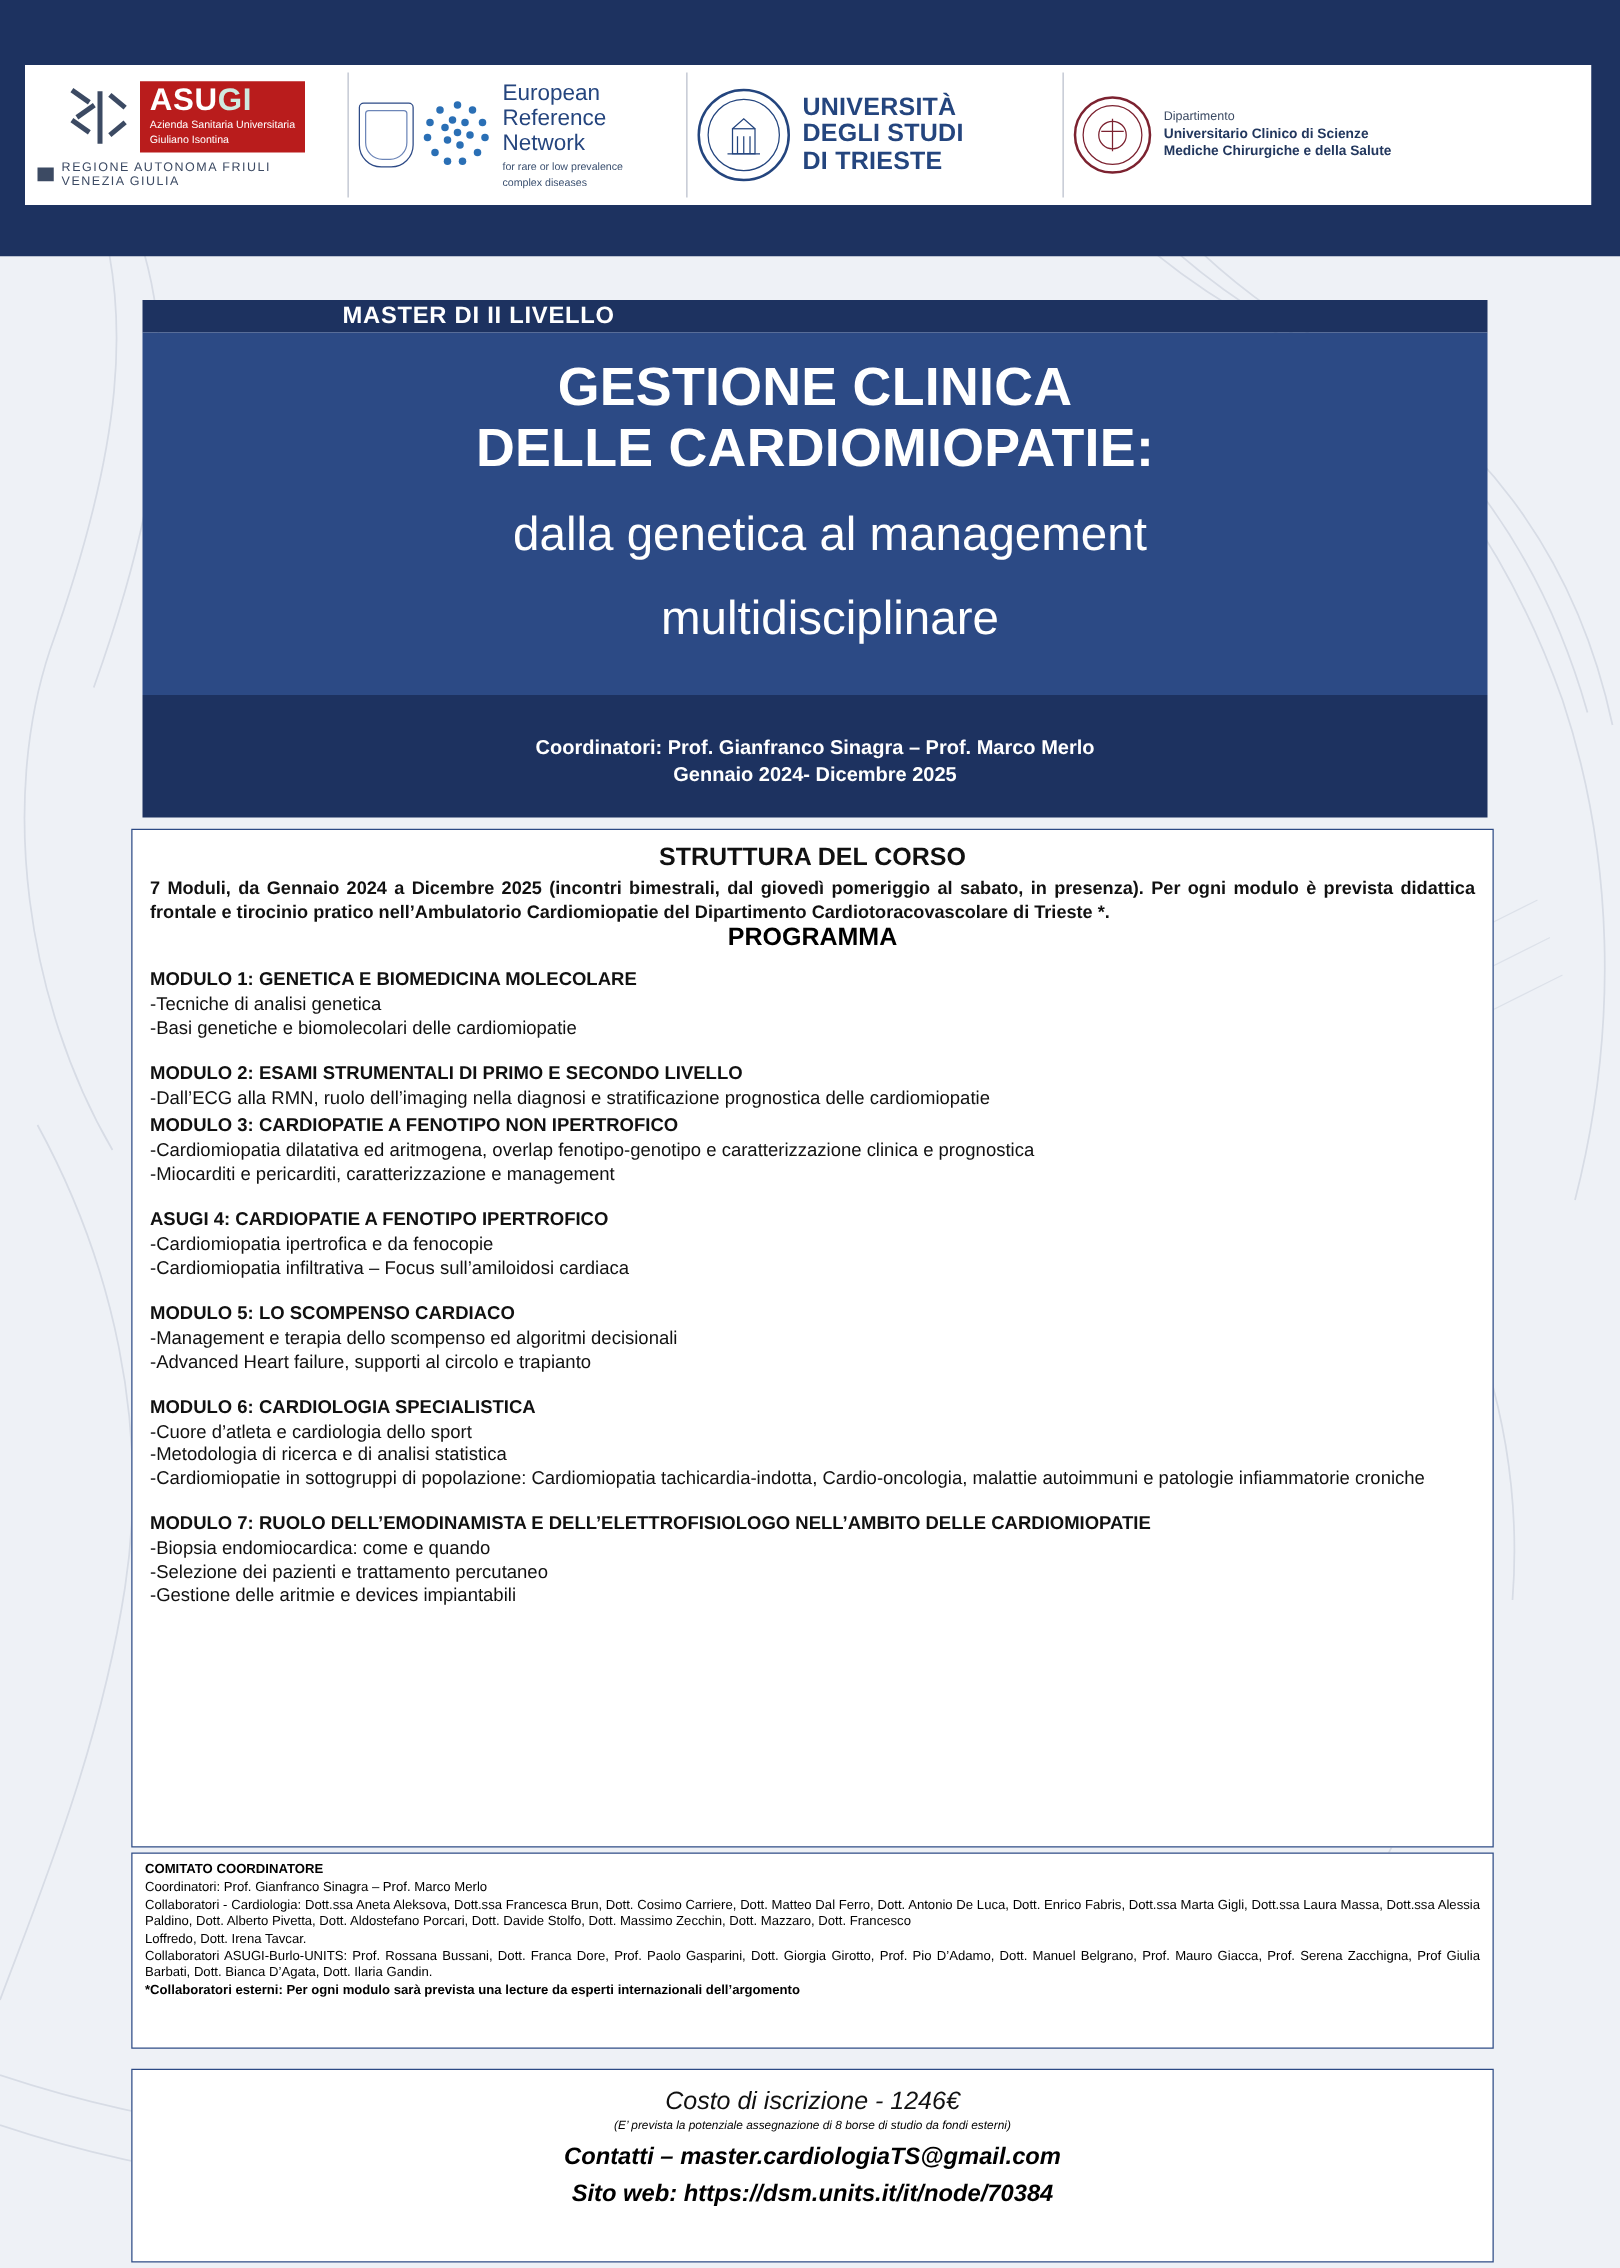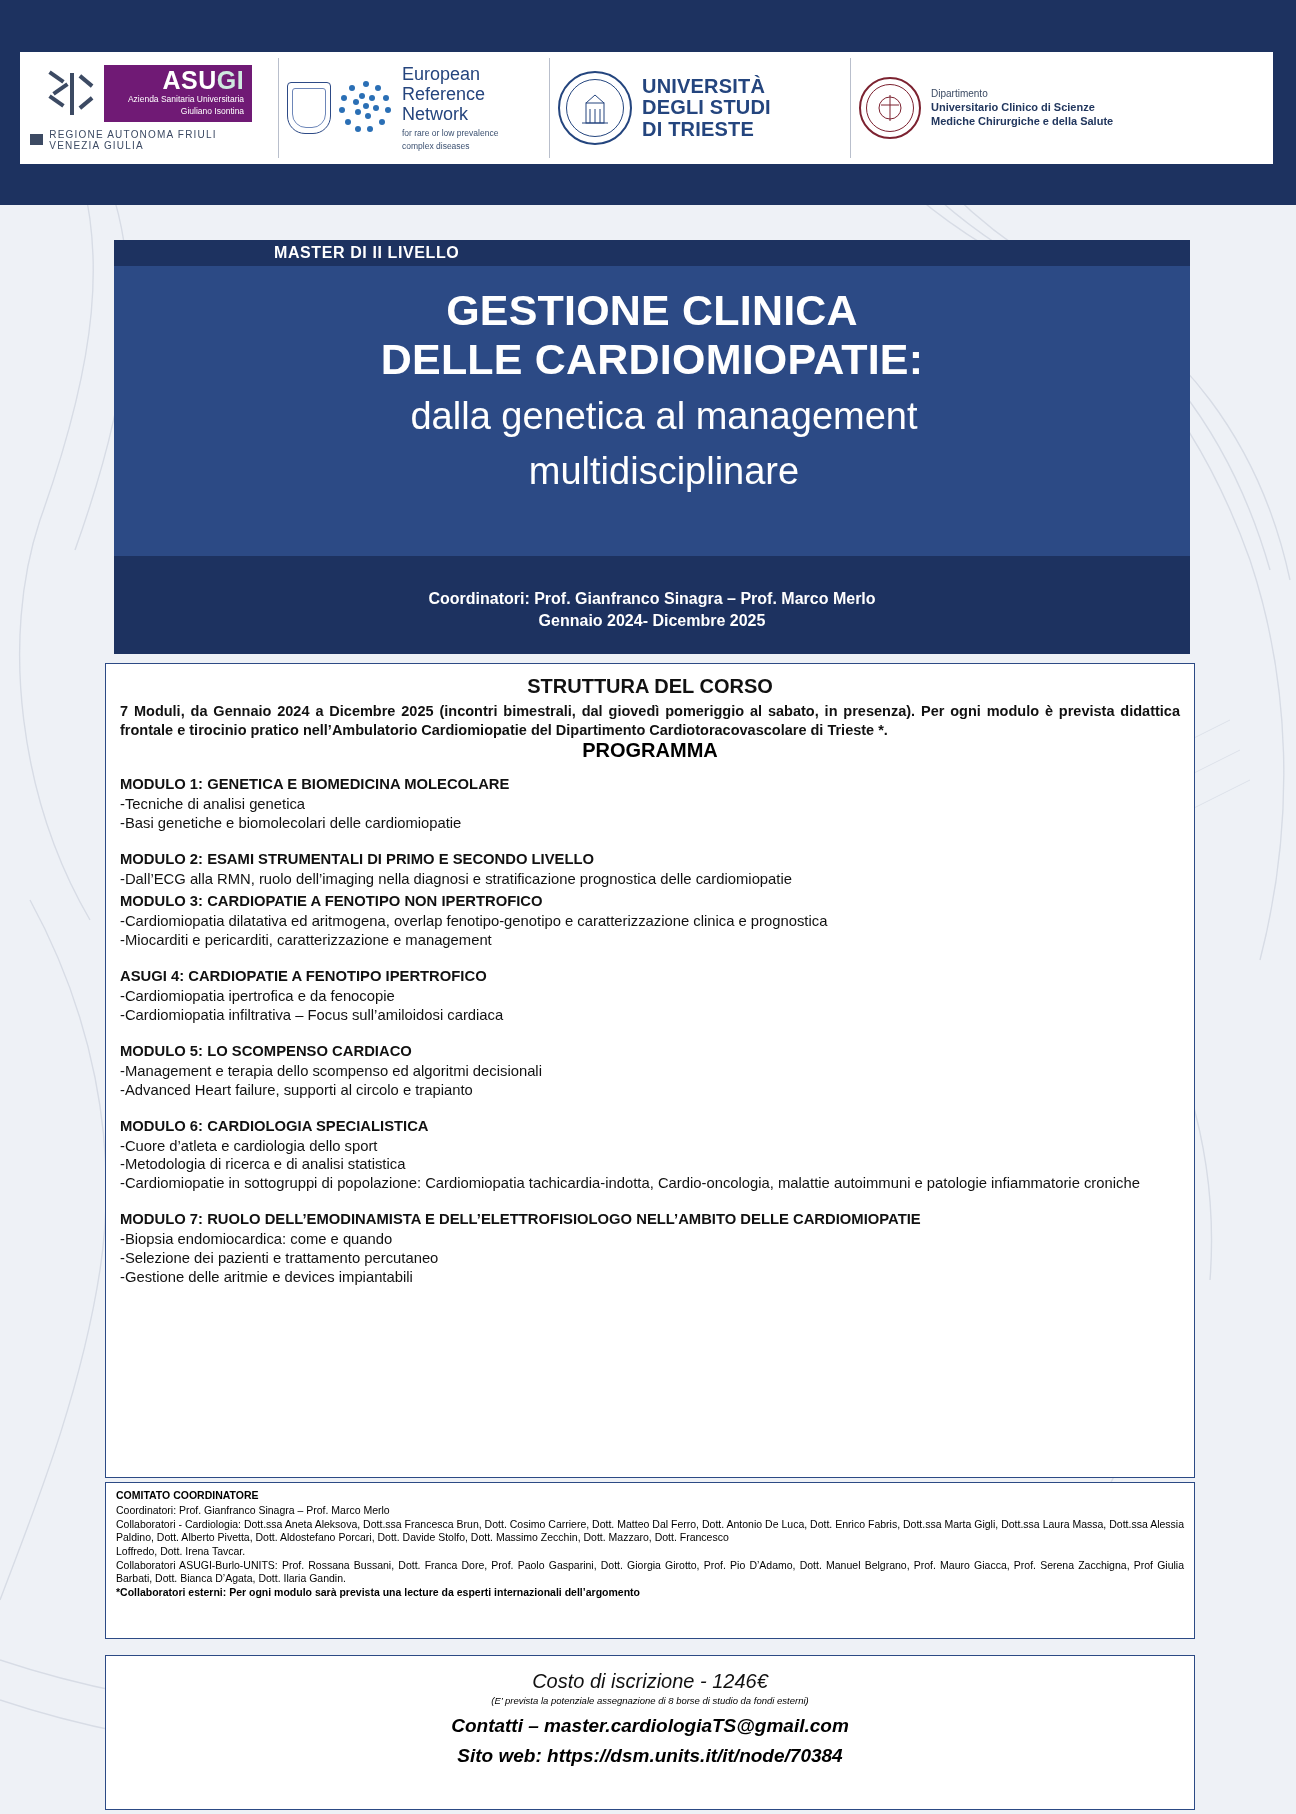--- a/index.html
+++ b/index.html
@@ -69,24 +69,23 @@
     width: 52px; height: 46px;
     position: relative;
     flex: none;
     margin-right: 4px;
   }
   .asugi-mark span {
     position: absolute;
     background: #3c4a63;
   }
   .asugi-green {
-    background: #701a75;
+    background: #b91c1c;
     color: #fff;
-    padding: 3px 8px 5px 24px;
-    text-align: right;
+    padding: 3px 8px 5px 8px;
   }
   .asugi-green .big {
     font-size: 25px;
     font-weight: bold;
     letter-spacing: 0.5px;
     line-height: 1;
     display: block;
   }
   .asugi-green .big i {
     font-style: normal;
@@ -213,21 +212,21 @@
   }
   
   .master-label {
     position: absolute;
     left: 114px;
     top: 240px;
     width: 1076px;
     height: 26px;
     background: #1d3260;
     color: #ffffff;
-    font-size: 16px;
+    font-size: 19px;
     font-weight: bold;
     letter-spacing: 0.6px;
     display: flex;
     align-items: center;
     padding-left: 160px;
     box-sizing: border-box;
   }
   
   .title-box {
     position: absolute;
@@ -244,21 +243,21 @@
   .title-main {
     font-size: 43px;
     font-weight: bold;
     line-height: 1.14;
     letter-spacing: 0.2px;
   }
   .title-sub {
     font-size: 38px;
     font-weight: normal;
     line-height: 1.18;
-    margin-top: 10px;
+    margin-top: 22px;
     padding-left: 24px;
   }
   
   .coord-band {
     position: absolute;
     left: 114px;
     top: 556px;
     width: 1076px;
     height: 98px;
     background: #1d3260;

